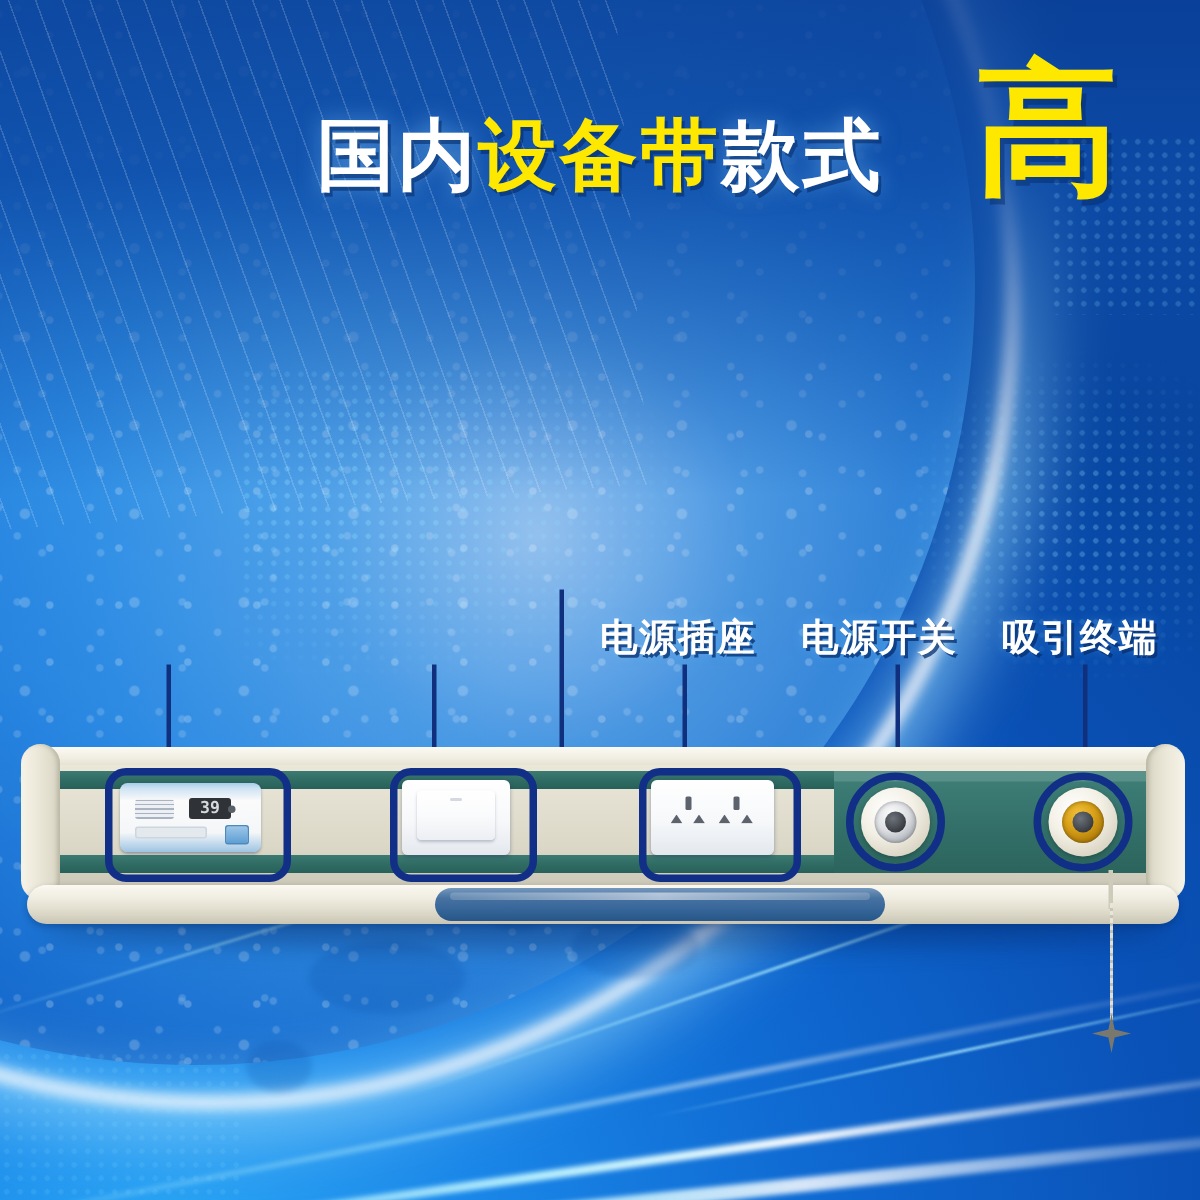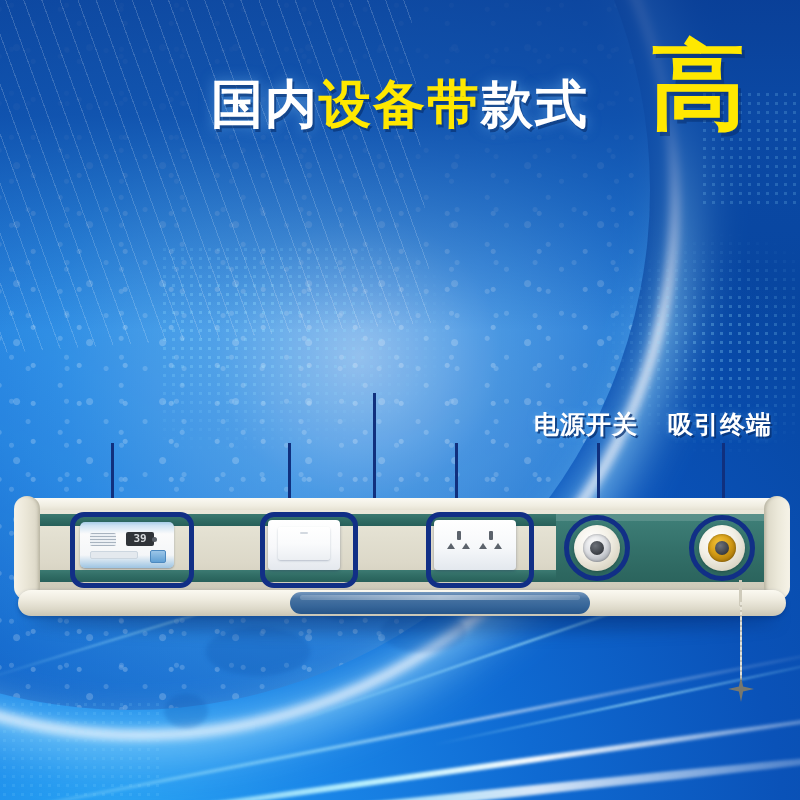--- a/index.html
+++ b/index.html
@@ -220,20 +220,21 @@
   <div class="dots dots-a"></div>
   <div class="dots dots-b"></div>
   <div class="dots dots-c"></div>
   <div class="dots dots-d"></div>
 
   <div class="headline">
     <div class="h-line1"><span class="w">国内</span><span class="y">设备带</span><span class="w">款式</span></div>
   </div>
   <div class="h-big">高</div>
 
+  <div class="callout" style="left:400px;top:408px;">电源插座</div>
   <div class="callout" style="left:534px;top:408px;">电源开关</div>
   <div class="callout" style="left:668px;top:408px;font-family:Liberation Mono, monospace;">吸引终端</div>
 
   <div class="leader" style="left:111px;top:443px;height:80px;"></div>
   <div class="leader" style="left:288px;top:443px;height:82px;"></div>
   <div class="leader" style="left:373px;top:393px;height:212px;"></div>
   <div class="leader" style="left:455px;top:443px;height:80px;"></div>
   <div class="leader" style="left:597px;top:443px;height:84px;"></div>
   <div class="leader" style="left:722px;top:443px;height:84px;"></div>
 

